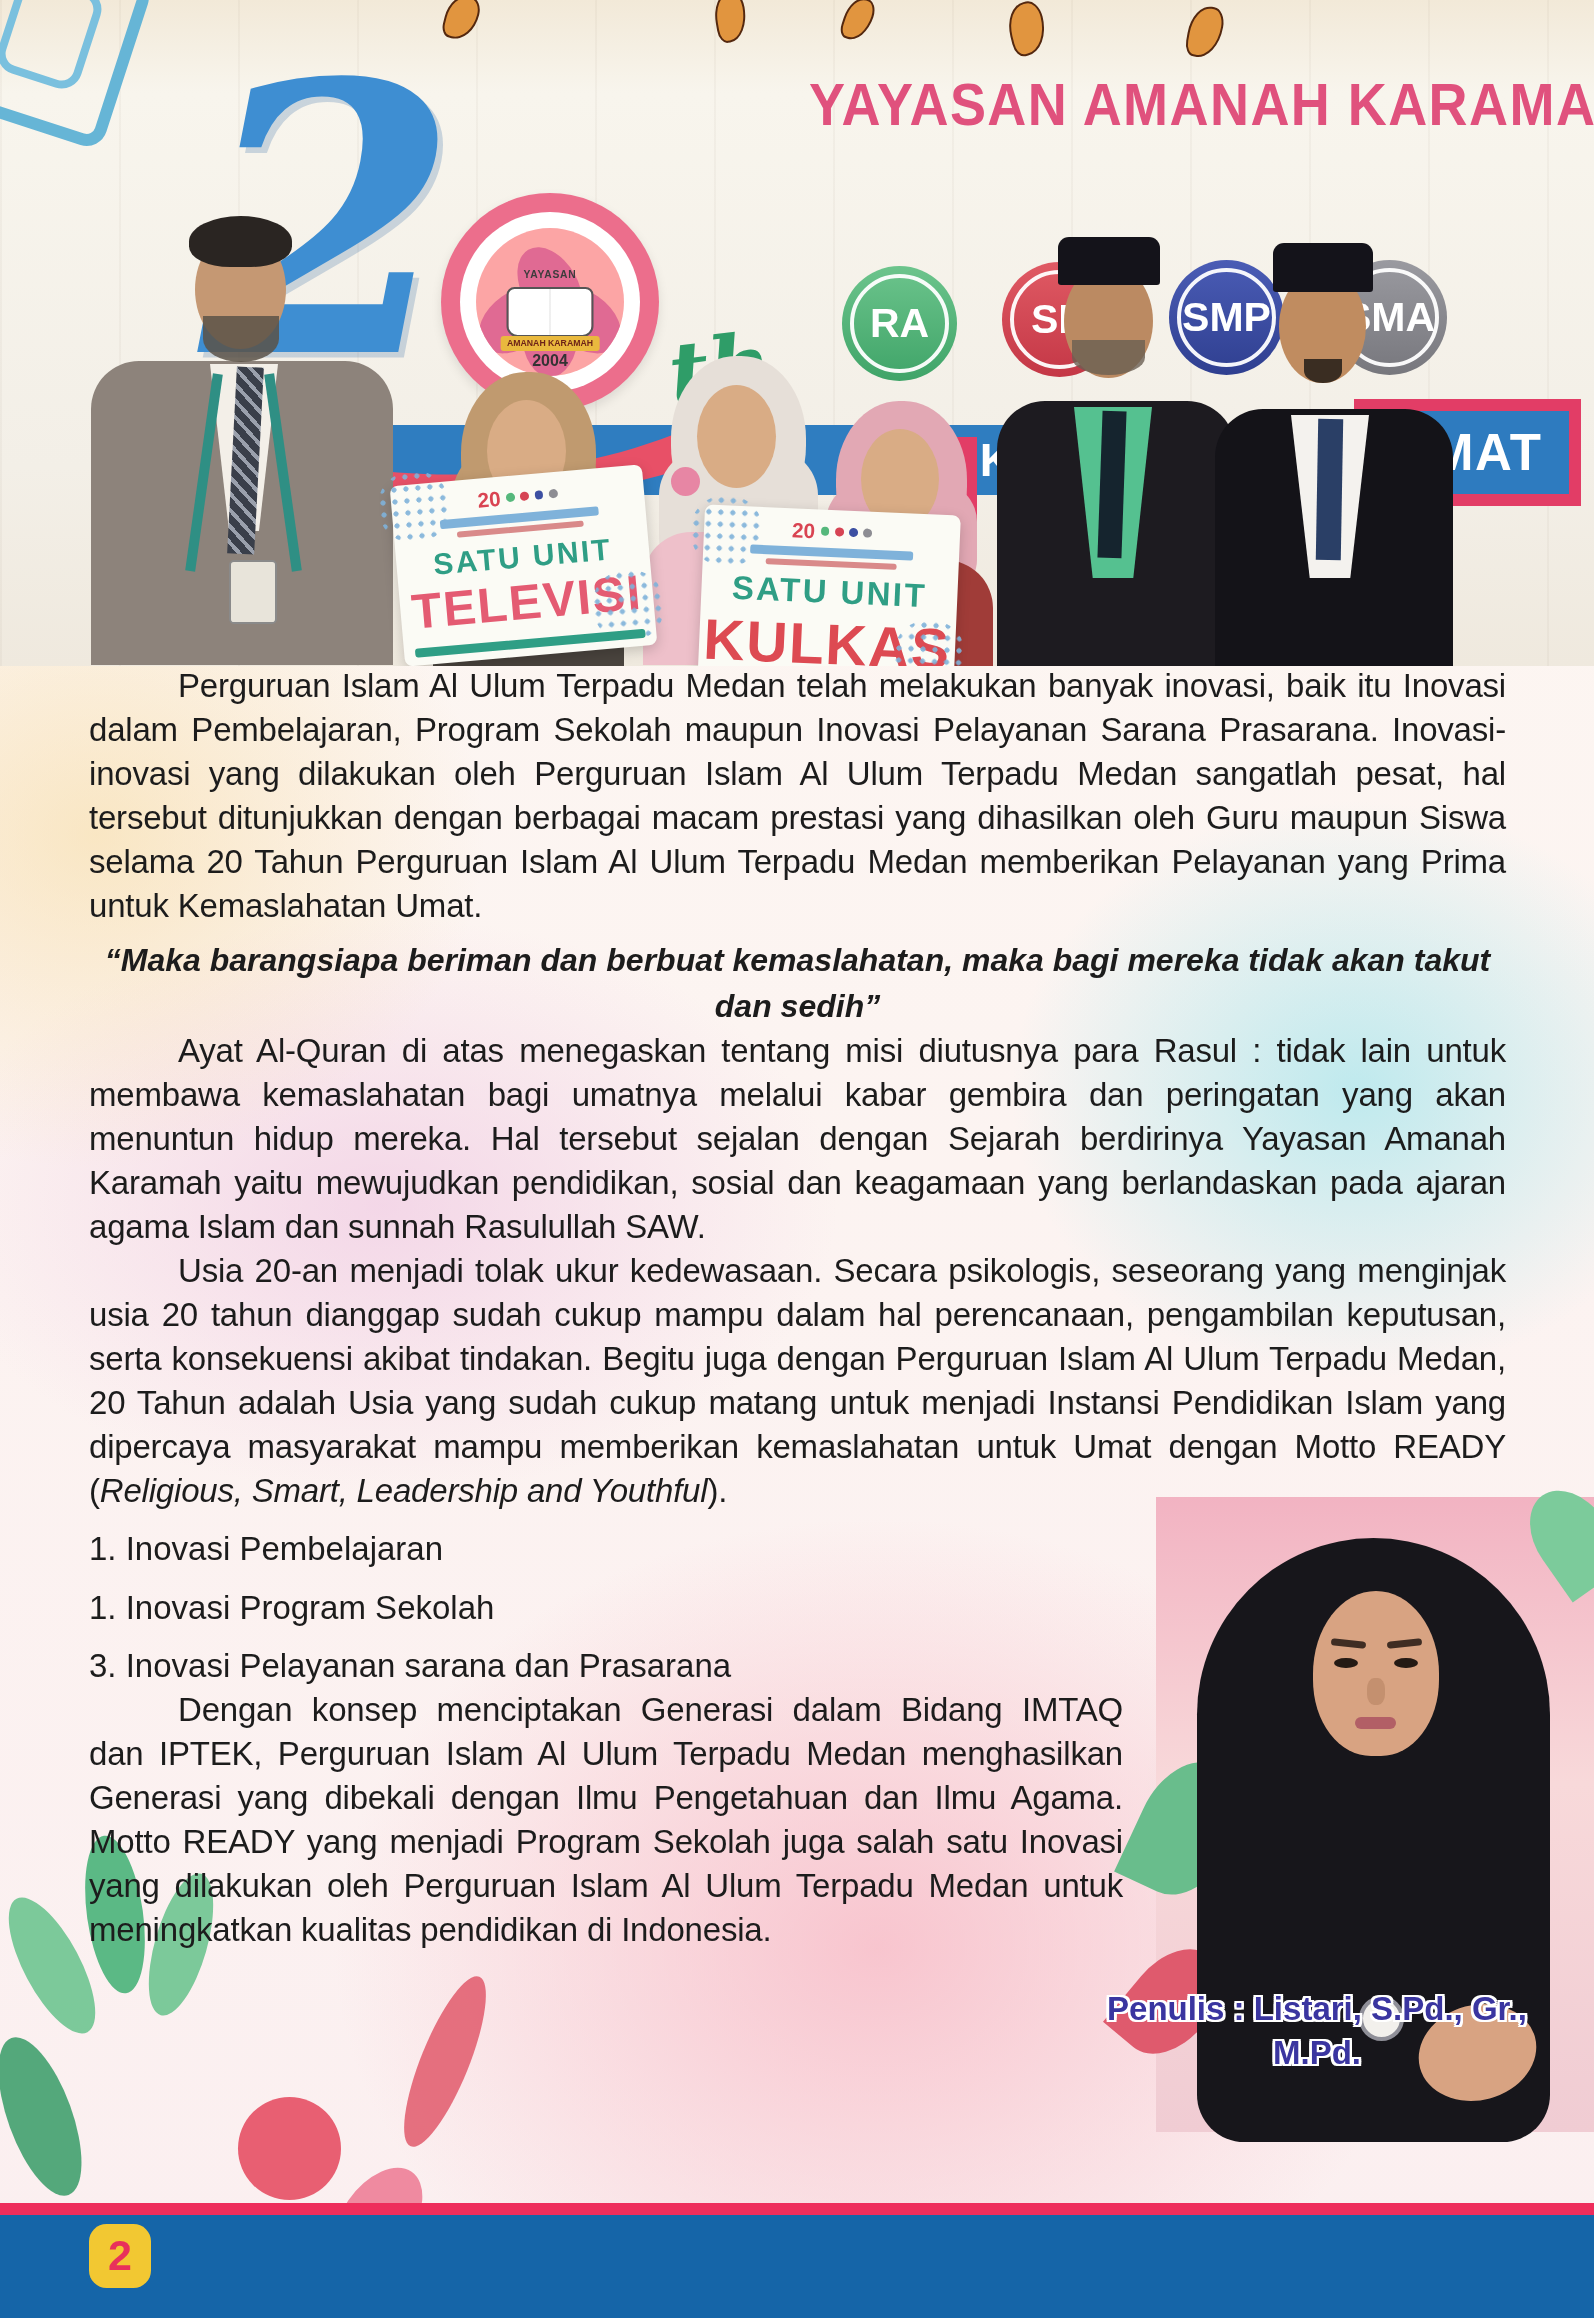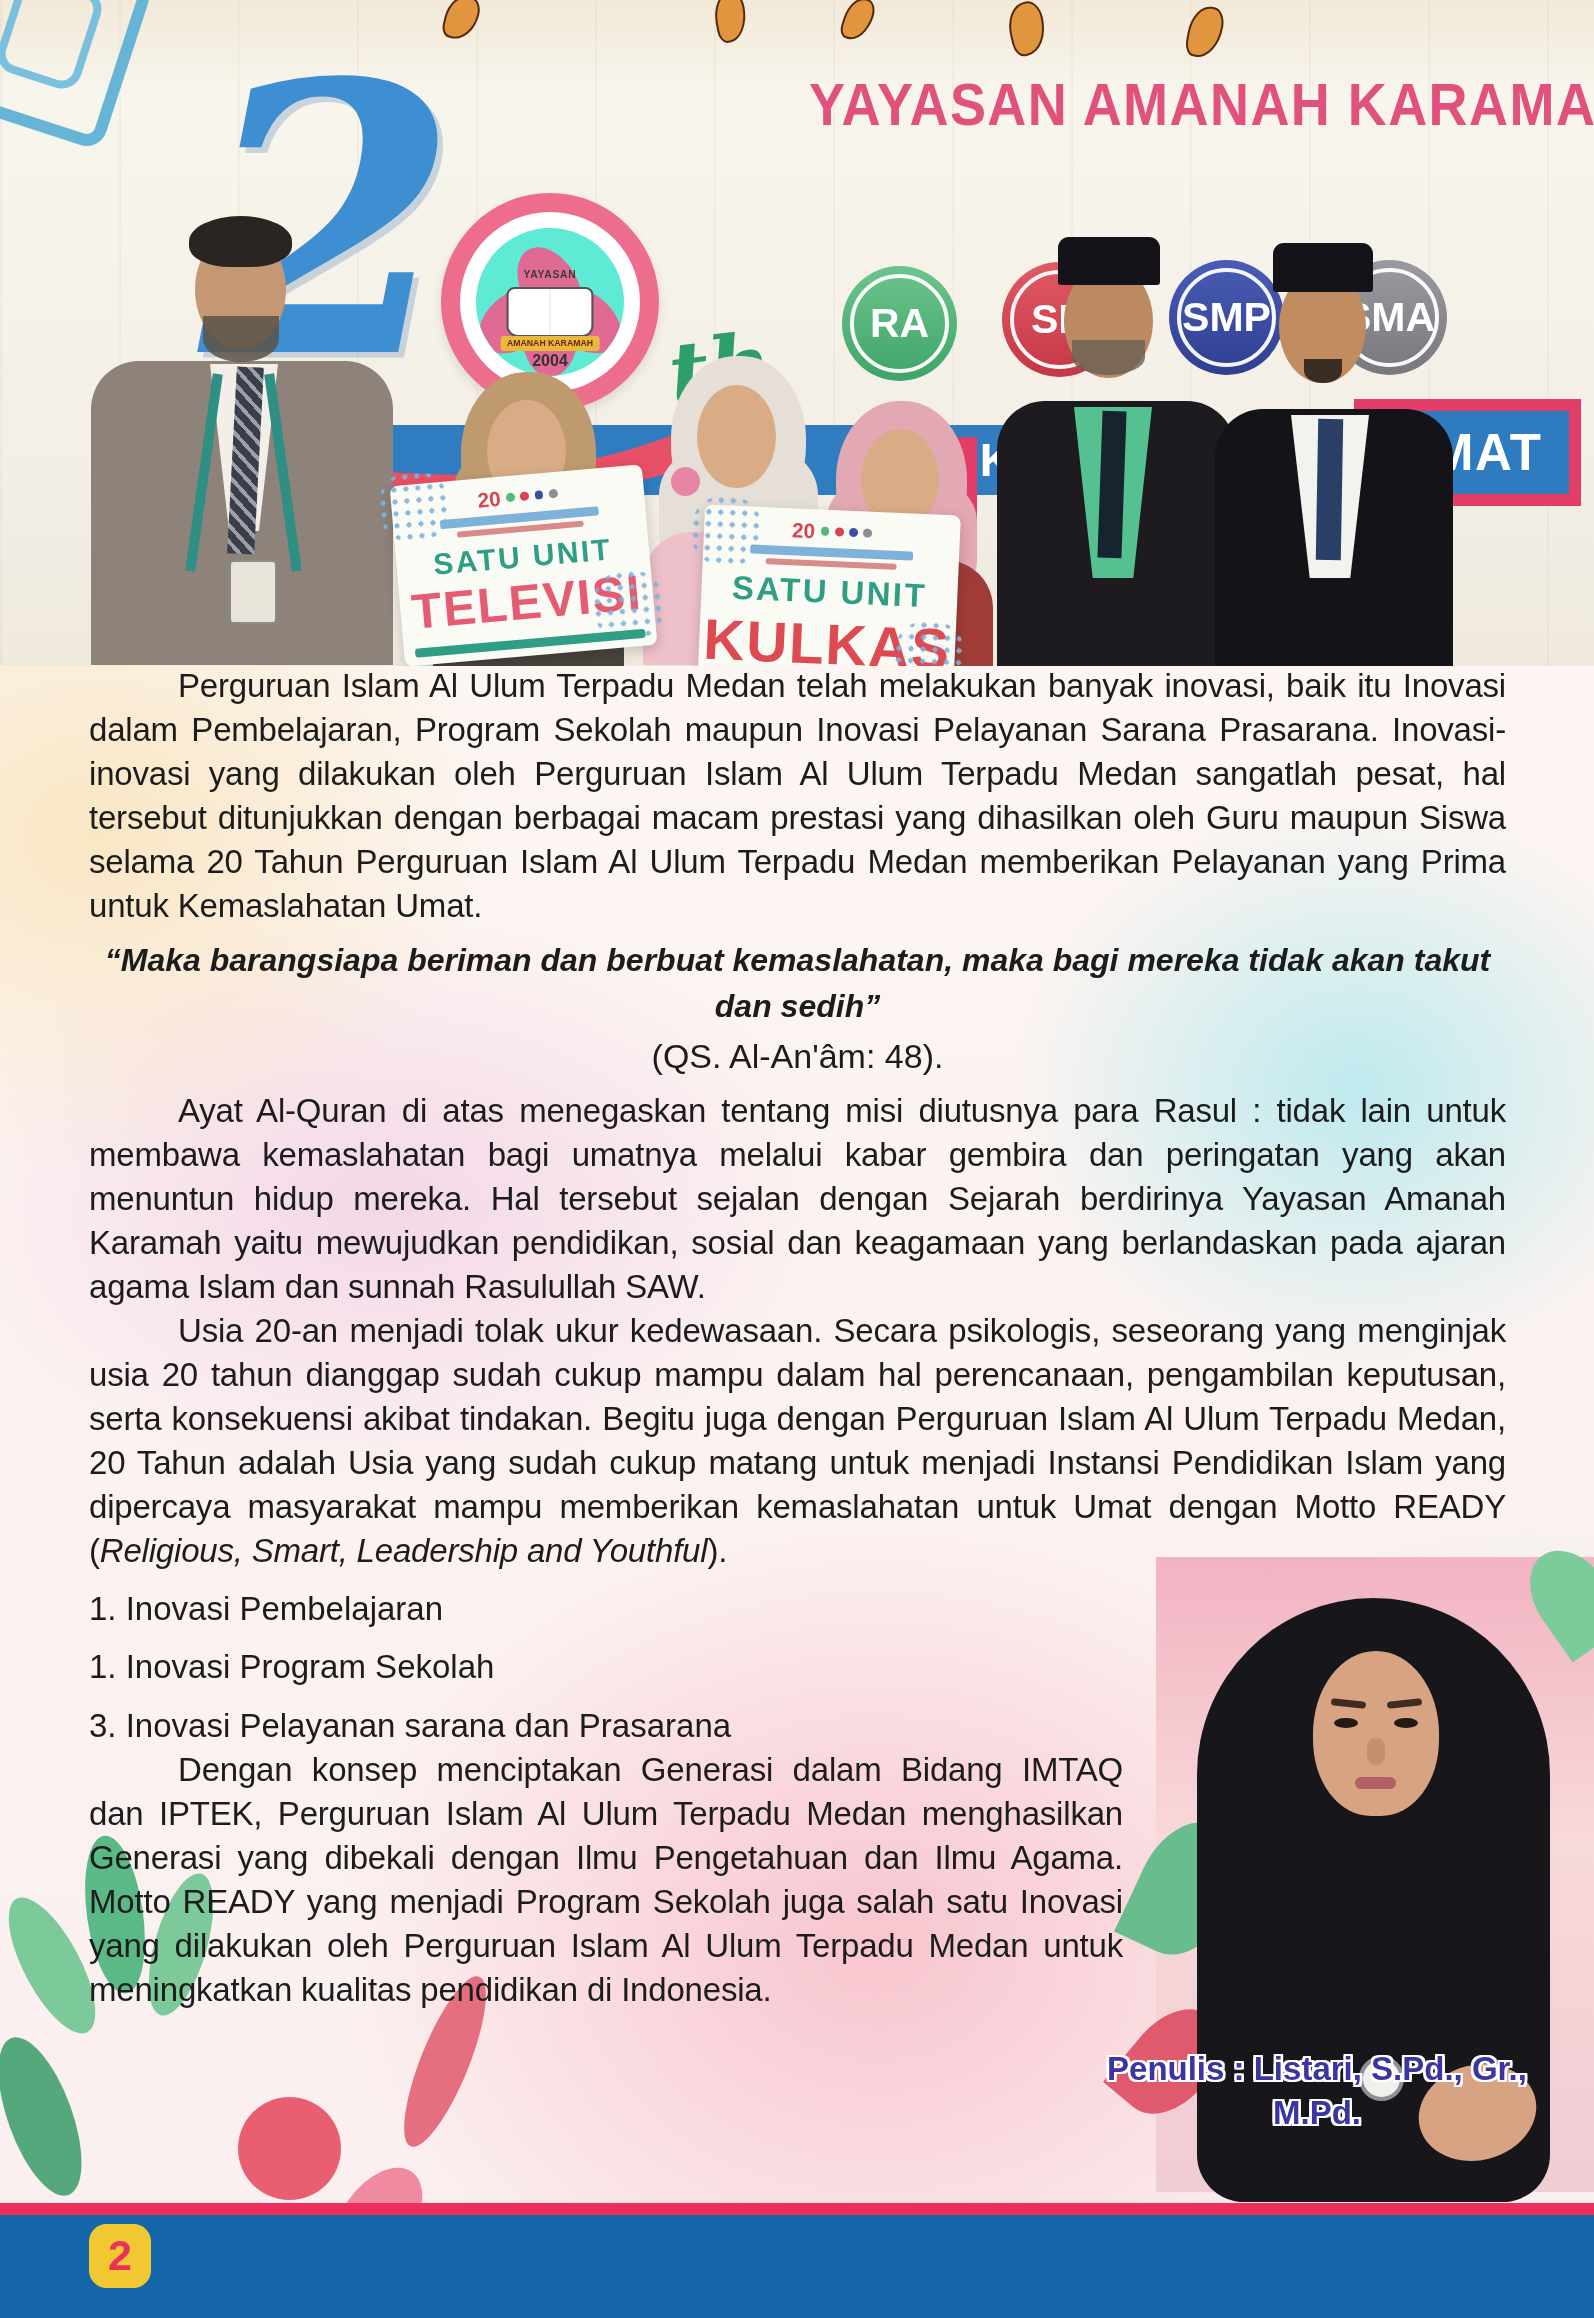--- a/index.html
+++ b/index.html
@@ -20,21 +20,21 @@
       linear-gradient(180deg,#f2e9d8,#f8f5ed 14%,#f3efe7 70%,#efe9de);}
   .hexframe{border:12.7px solid #66b5d6;border-radius:20.7px;transform:rotate(18deg);}
   .omark{background:#e1953f;border:2.4px solid #54280f;border-radius:62% 38% 70% 30%;}
   .big2{font-family:"DejaVu Serif",serif;font-style:italic;font-weight:700;
     font-size:373px;line-height:1;color:#3e8ed2;text-shadow:5.6px 5.6px 0 rgba(35,95,160,.22);}
   .th20{font-family:"DejaVu Serif",serif;font-style:italic;font-weight:700;
     font-size:86px;color:#2f9d68;transform:rotate(-7deg);}
   .ring{width:218px;height:218px;border-radius:50%;background:#ec6e8c;
     box-shadow:0 4.8px 11px rgba(0,0,0,.10);}
   .ring .white{position:absolute;inset:19px;background:#fff;border-radius:50%;}
-  .ring .green{position:absolute;inset:35px;background:#5eead4;border-radius:50%;overflow:hidden;
+  .ring .green{position:absolute;inset:35px;background:#fca5a5;border-radius:50%;overflow:hidden;
     display:flex;flex-direction:column;align-items:center;}
   .petal{position:absolute;width:56px;height:87px;background:#e06a93;border-radius:50%;}
   .book{position:absolute;left:50%;top:59px;width:83px;height:46px;transform:translateX(-50%);
     background:linear-gradient(90deg,#fff 49%,#d8d8d8 50%,#fff 51%);
     border:2.4px solid #555;border-radius:8px 8px 11px 11px;}
   .ribbonlogo{position:absolute;left:50%;top:108px;transform:translateX(-50%);
     background:#e9b93e;color:#6d2318;font-size:8.7px;font-weight:700;
     padding:2.4px 6.4px;border-radius:3.2px;white-space:nowrap;}
   .t-yayasan{position:absolute;left:50%;top:41px;transform:translateX(-50%);
     font-size:10.3px;font-weight:700;color:#3c3c3c;letter-spacing:0.8px;}
@@ -249,21 +249,20 @@
     <div class="leaf" style="left:155px;top:1871px;width:52px;height:147px;background:#7cc99a;transform:rotate(16deg);"></div>
     <div class="leaf" style="left:8px;top:2033px;width:64px;height:167px;background:#54a87b;transform:rotate(-20deg);"></div>
     <div class="leaf" style="left:238px;top:2097px;width:103px;height:103px;background:#e85f72;"></div>
     <div class="leaf" style="left:342px;top:2161px;width:71px;height:119px;background:#ef8aa0;transform:rotate(35deg);"></div>
     <div class="leaf" style="left:421px;top:1970px;width:48px;height:183px;background:#e0596b;transform:rotate(22deg);opacity:.85;"></div>
   </div>
 
   <div class="abs article">
     <p class="para">Perguruan Islam Al Ulum Terpadu Medan telah melakukan banyak inovasi, baik itu Inovasi dalam Pembelajaran, Program Sekolah maupun Inovasi Pelayanan Sarana Prasarana. Inovasi-inovasi yang dilakukan oleh Perguruan Islam Al Ulum Terpadu Medan sangatlah pesat, hal tersebut ditunjukkan dengan berbagai macam prestasi yang dihasilkan oleh Guru maupun Siswa selama 20 Tahun Perguruan Islam Al Ulum Terpadu Medan memberikan Pelayanan yang Prima untuk Kemaslahatan Umat.</p>
     <div class="quote">“Maka barangsiapa beriman dan berbuat kemaslahatan, maka bagi mereka tidak akan takut dan sedih”</div>
-    <div class="qsource">(QS. Al-An'âm: 48).</div>
     <p class="para">Ayat Al-Quran di atas menegaskan tentang misi diutusnya para Rasul : tidak lain untuk membawa kemaslahatan bagi umatnya melalui kabar gembira dan peringatan yang akan menuntun hidup mereka. Hal tersebut sejalan dengan Sejarah berdirinya Yayasan Amanah Karamah yaitu mewujudkan pendidikan, sosial dan keagamaan yang berlandaskan pada ajaran agama Islam dan sunnah Rasulullah SAW.</p>
     <p class="para"><span>Usia 20-an menjadi tolak ukur kedewasaan. Secara psikologis, seseorang yang menginjak usia 20 tahun dianggap sudah cukup mampu dalam hal perencanaan, pengambilan keputusan, serta konsekuensi akibat tindakan. Begitu juga dengan Perguruan Islam Al Ulum Terpadu Medan, 20 Tahun adalah Usia yang sudah cukup matang untuk menjadi Instansi Pendidikan Islam yang dipercaya masyarakat mampu memberikan kemaslahatan untuk Umat dengan Motto READY (</span><i>Religious, Smart, Leadership and Youthful</i><span>).</span></p>
 
     <div class="portrait">
       <div class="pl" style="left:-17.5px;top:262px;width:95px;height:139px;background:#69bd8c;transform:rotate(25deg);"></div>
       <div class="pl" style="left:-24px;top:445px;width:79px;height:119px;background:#df5a6d;transform:rotate(40deg);"></div>
       <div class="pl" style="left:380px;top:-11px;width:73px;height:105px;background:#7ccb9b;transform:rotate(-35deg);"></div>
       <div class="khimar"></div>
       <div class="pface">
         <div class="brow" style="left:17.5px;top:49px;transform:rotate(6deg);"></div>

